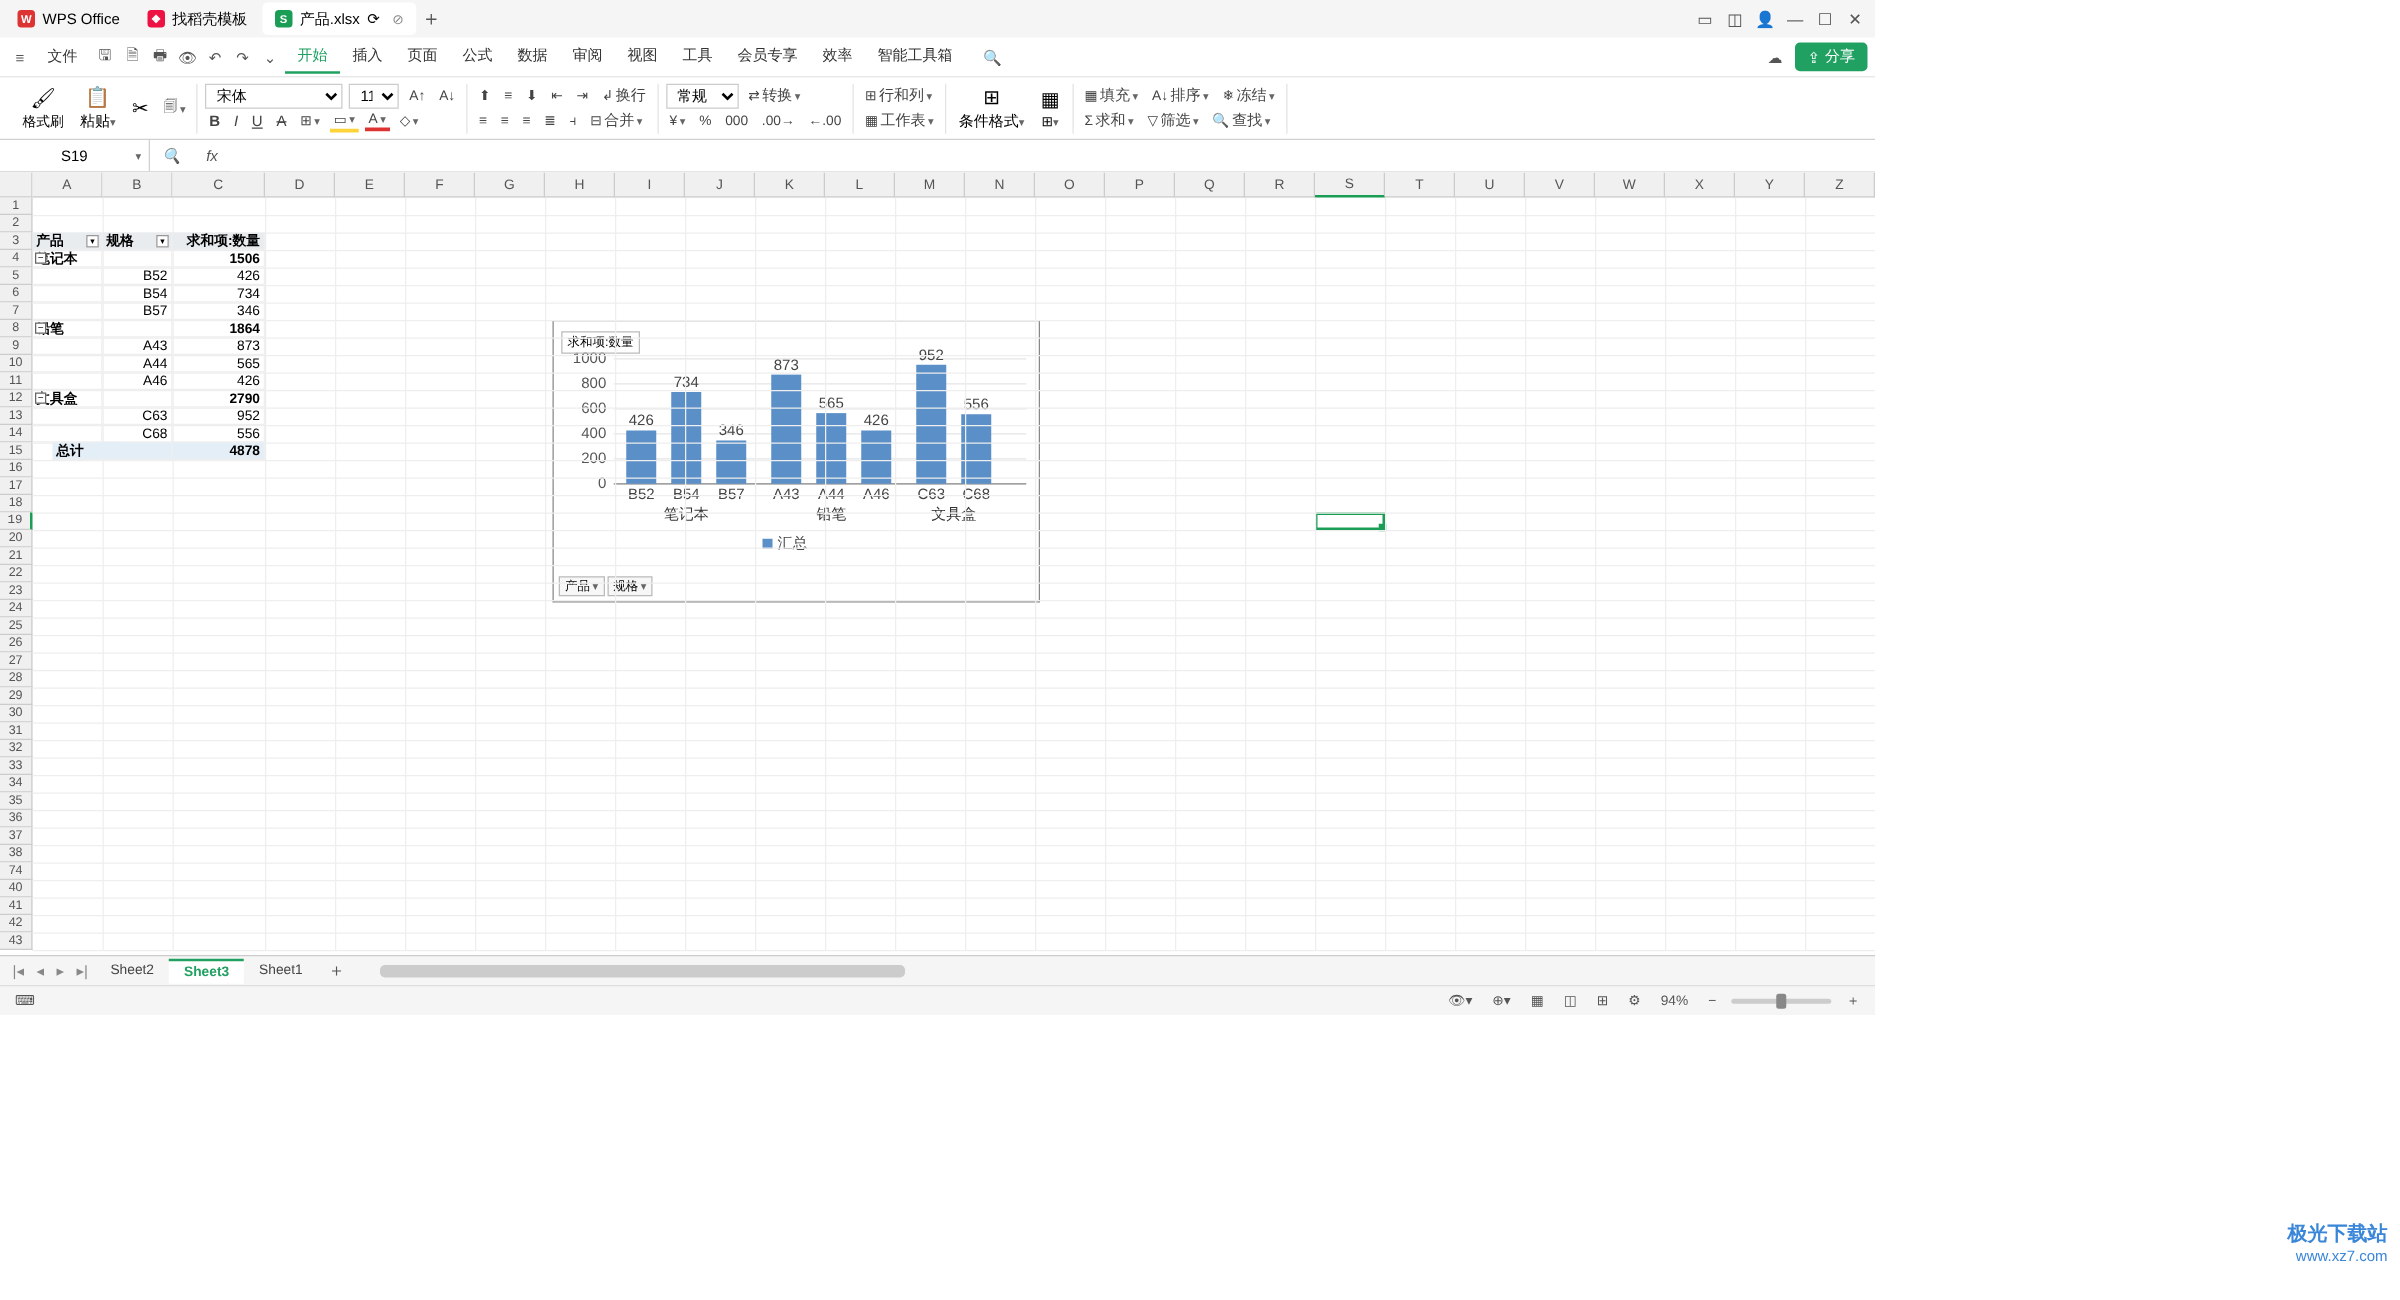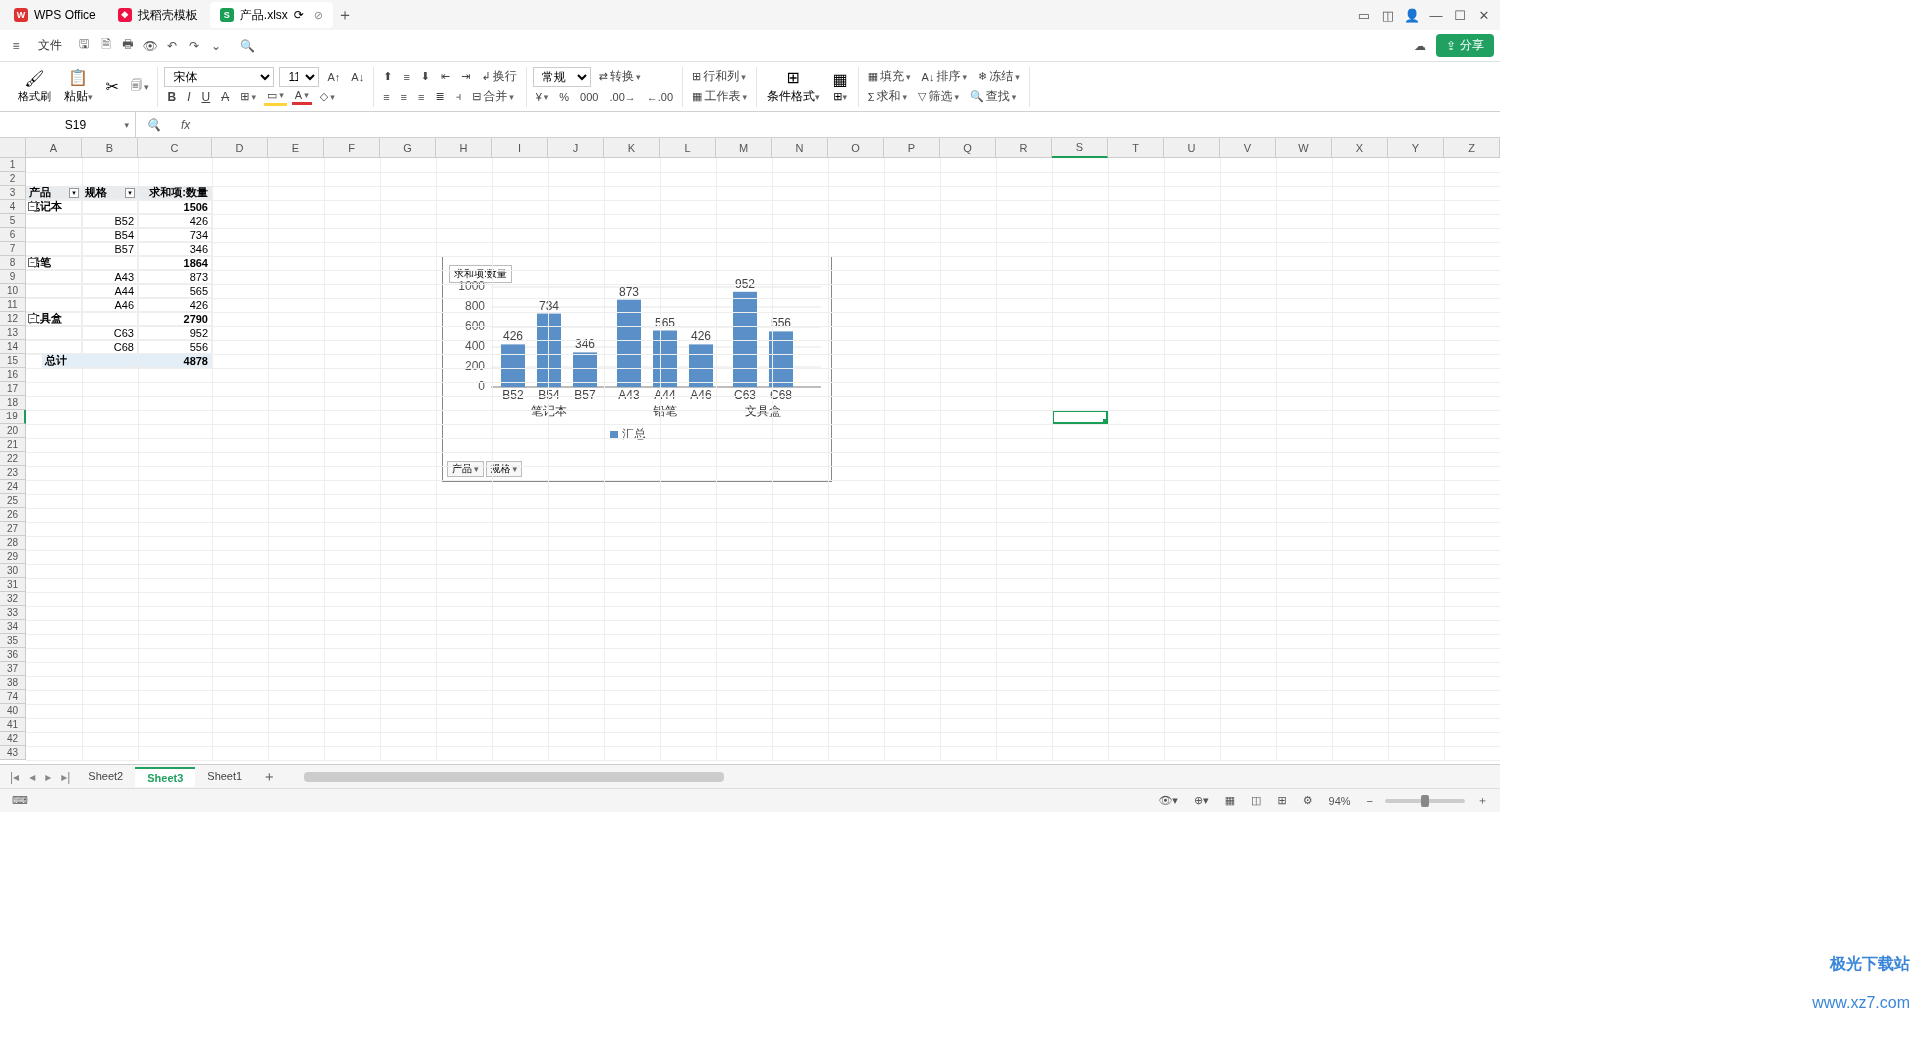--- a/index.html
+++ b/index.html
@@ -29,21 +29,21 @@
 .rgroup { display:flex; flex-direction:column; justify-content:center; height:40px; padding:0 6px; border-right:1px solid #e4e4e4; }
 .rrow { display:flex; align-items:center; gap:5px; height:20px; }
 .rbtn { display:flex; align-items:center; gap:2px; padding:1px 3px; color:#444; cursor:pointer; font-size:11px; white-space:nowrap; }
 .vbtn { display:flex; flex-direction:column; align-items:center; justify-content:center; padding:0 4px; gap:1px; cursor:pointer; }
 .vbtn .vi { font-size:16px; }
 .vbtn .vl { font-size:11px; }
 .dd { font-size:9px; color:#666; }
 select.fontbox, input.fontbox { border:1px solid #ccc; height:20px; padding:0 4px; background:#fff; }
 
 
-.fbar { height:26px; background:#fff; border-bottom:1px solid #d0d0d0; display:flex; align-items:center;padding-left:16px; }
+.fbar { height:26px; background:#fff; border-bottom:1px solid #d0d0d0; display:flex; align-items:center; }
 .namebox { width:120px; border-right:1px solid #d0d0d0; height:100%; display:flex; align-items:center; justify-content:center; position:relative; }
 .namebox input { border:none; width:70px; text-align:center; background:transparent; }
 .namebox .dd { position:absolute; right:6px; }
 .fxlabel { padding:0 10px; color:#555; font-style:italic; }
 
 
 .sheet { flex:1; display:flex; overflow:hidden; background:#fff; }
 .corner { width:26px; height:20px; background:#f0f0f0; border-right:1px solid #ccc; border-bottom:1px solid #ccc; }
 .colhead { display:flex; height:20px; }
 .colcell { width:56px; background:#f0f0f0; border-right:1px solid #ccc; border-bottom:1px solid #ccc; display:flex; align-items:center; justify-content:center; color:#555; font-size:11px; }
@@ -82,21 +82,21 @@
 
 
 .statusbar { height:24px; background:#f5f5f5; border-top:1px solid #ddd; display:flex; align-items:center; padding:0 8px; gap:8px; }
 .statusbar .spacer { flex:1; }
 .sb-btn { padding:2px 4px; color:#555; cursor:pointer; font-size:11px; }
 .zoom-slider { width:80px; height:4px; background:#ccc; position:relative; border-radius:2px; }
 .zoom-slider .zthumb { position:absolute; width:8px; height:12px; background:#888; top:-4px; left:36px; border-radius:2px; }
 
 .watermark { position:absolute; right:10px; bottom:28px; font-size:12px; color:#3a86d8; display:flex; flex-direction:column; align-items:flex-end; pointer-events:none; }
 .watermark .wm1 { font-size:16px; font-weight:bold; }
-.watermark .wm2 { font-size:16px; color:#3a86d8;margin-top:19px; }
+.watermark .wm2 { font-size:12px; color:#3a86d8; }
 </style>
 </head>
 <body>
 
 <div class="app">
 
   <div class="titlebar">
     <div id="tabs-holder" style="display: flex;">
         <div class="tab">
           <span class="ico" style="background:#d33">W</span>
@@ -126,20 +126,33 @@
   <div class="menubar">
     <div class="menu-icon">≡</div>
     <div class="menu-item">文件</div>
     <div class="menu-icon">🖫</div>
     <div class="menu-icon">🗎</div>
     <div class="menu-icon">🖶</div>
     <div class="menu-icon">👁</div>
     <div class="menu-icon">↶</div>
     <div class="menu-icon">↷</div>
     <div class="menu-icon">⌄</div>
+    <div id="menu-items" style="display: flex;">
+        <div class="menu-item active">开始</div>
+        <div class="menu-item">插入</div>
+        <div class="menu-item">页面</div>
+        <div class="menu-item">公式</div>
+        <div class="menu-item">数据</div>
+        <div class="menu-item">审阅</div>
+        <div class="menu-item">视图</div>
+        <div class="menu-item">工具</div>
+        <div class="menu-item">会员专享</div>
+        <div class="menu-item">效率</div>
+        <div class="menu-item">智能工具箱</div>
+      </div>
     <div class="menu-icon" style="margin-left:10px;">🔍</div>
     <div class="right">
       <div class="menu-icon">☁</div>
       <div class="share-btn">
           <span>⇪</span>
           <span>分享</span>
         </div>
     </div>
   </div>
 

